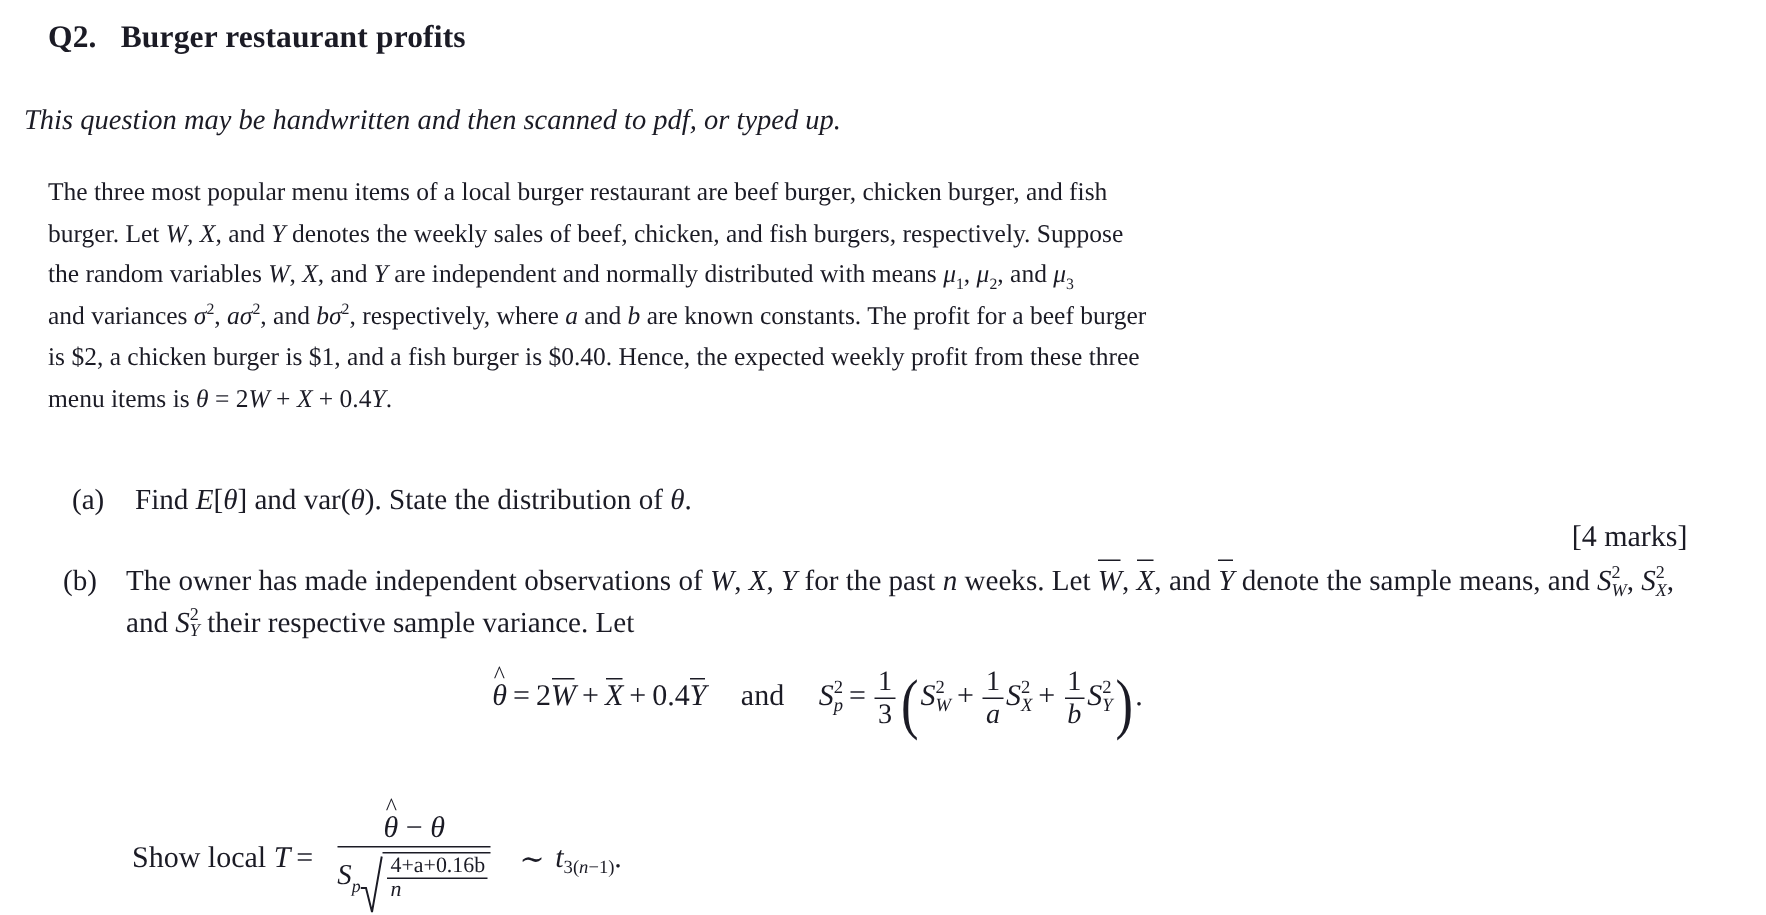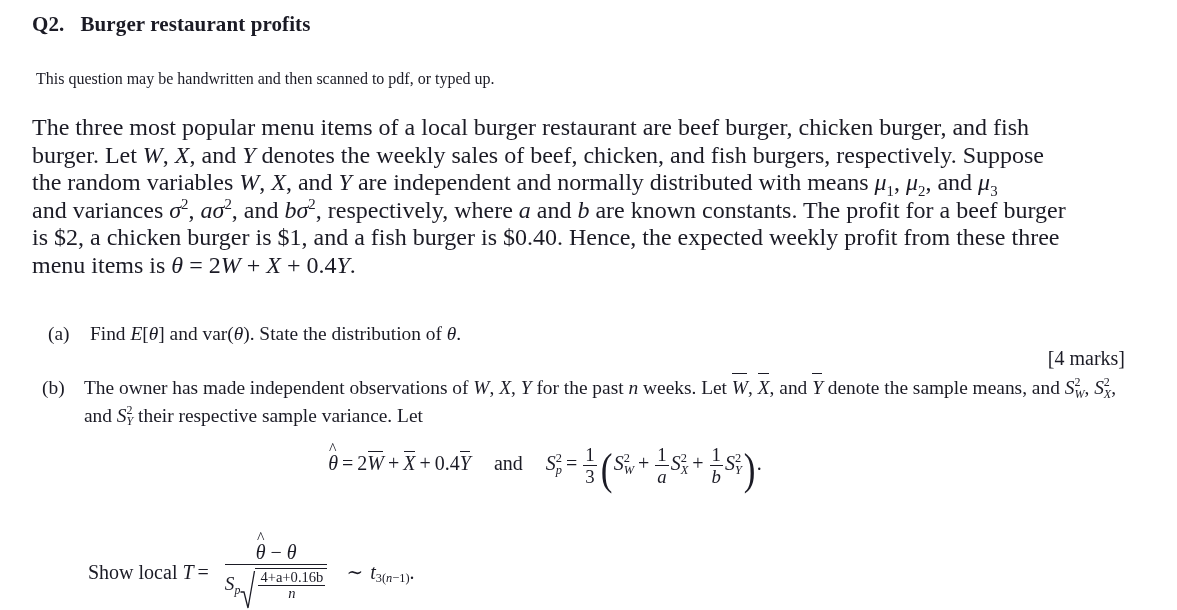--- a/index.html
+++ b/index.html
@@ -56,30 +56,31 @@
   .qtitle {
     position: absolute;
     left: 32px;
     top: 12px;
     font-size: 21px;
     font-weight: bold;
     letter-spacing: 0.1px;
   }
   .ital-note {
     position: absolute;
-    left: 36px;
+    left: 16px;
     top: 70px;
-    font-size: 16px;
+    font-size: 19px;
+    font-style: italic;
   }
   .body-par {
     position: absolute;
     left: 32px;
     top: 114px;
     width: 1080px;
-    font-size: 24px;
+    font-size: 17px;
     line-height: 27.6px;
     text-align: justify;
     text-align-last: left;
   }
   .body-par .ln { display: block; white-space: nowrap; }
 
   
   .part {
     position: absolute;
     font-size: 19.4px;
@@ -174,21 +175,21 @@
     left: 0;
     top: 0;
     bottom: 0;
     width: 15px;
     overflow: visible;
   }
   .sqrt .inner {
     display: inline-block;
     border-top: 1.2px solid #1b1b25;
     padding: 1px 2px 0 3px;
-    text-align: center;
+    text-align: left;
     font-size: 0.76em;
   }
   .sqrt .inner .n1 { display: block; border-bottom: 1.1px solid #1b1b25; padding: 0 2px;}
   .sqrt .inner .d1 { display: block; padding: 0 2px;}
   .tilde { padding: 0 7px; font-style: normal; }
 </style>
 </head>
 <body>
 
 <div class="page">

